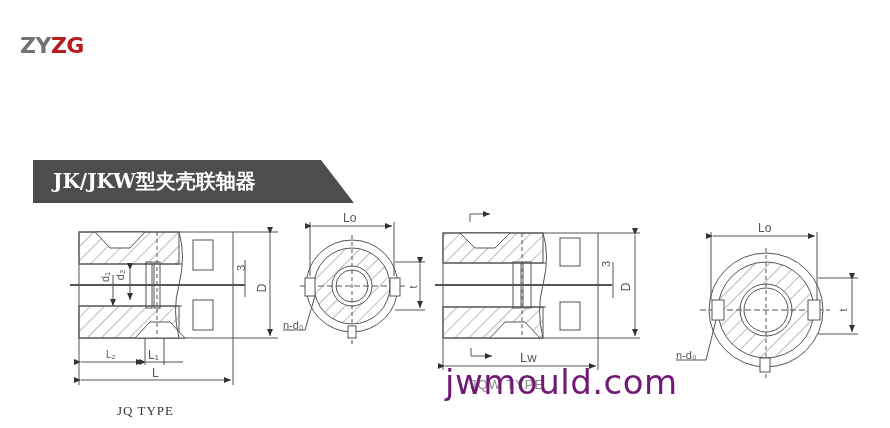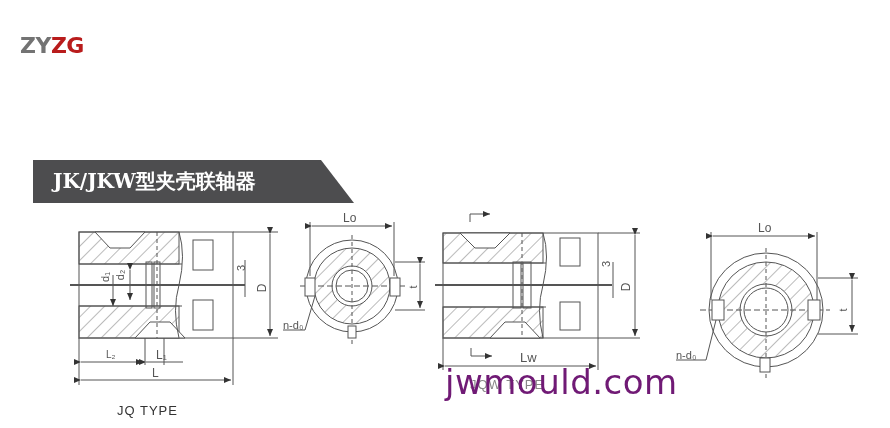--- a/index.html
+++ b/index.html
@@ -134,23 +134,23 @@
     <line x1="676" y1="360" x2="706" y2="360"></line>
     <line x1="706" y1="360" x2="716" y2="320"></line>
   </g>
 </svg>
 
 <span class="lbl" style="left:100px;top:271px;transform:rotate(-90deg);">d₁</span>
 <span class="lbl" style="left:115px;top:269px;transform:rotate(-90deg);">d₂</span>
 <span class="lbl" style="left:238px;top:262px;transform:rotate(-90deg);">3</span>
 <span class="lbl" style="left:258px;top:282px;transform:rotate(-90deg);font-size:12px;">D</span>
 <span class="lbl" style="left:106px;top:349px;font-size:10px;">L₂</span>
-<span class="lbl" style="left:148px;top:349px;font-size:12px;margin-left:8px;">L₁</span>
+<span class="lbl" style="left:148px;top:349px;font-size:12px;">L₁</span>
 <span class="lbl" style="left:152px;top:367px;font-size:12px;">L</span>
-<span class="type-label" style="left:117px;top:403px;">JQ TYPE</span>
+<span class="type-label" style="left:117px;top:403px;font-family:Liberation Serif, serif;">JQ TYPE</span>
 
 <span class="lbl" style="left:343px;top:212px;font-size:12px;">Lo</span>
 <span class="lbl" style="left:411px;top:281px;transform:rotate(-90deg);">t</span>
 <span class="lbl" style="left:283px;top:319px;">n-d₀</span>
 
 <span class="lbl" style="left:603px;top:258px;transform:rotate(-90deg);">3</span>
 <span class="lbl" style="left:622px;top:281px;transform:rotate(-90deg);font-size:12px;">D</span>
 <span class="lbl" style="left:520px;top:352px;font-size:13px;">Lw</span>
 <span class="type-label" style="left:470px;top:377px;color:#888;">JQW TYPE</span>
 

